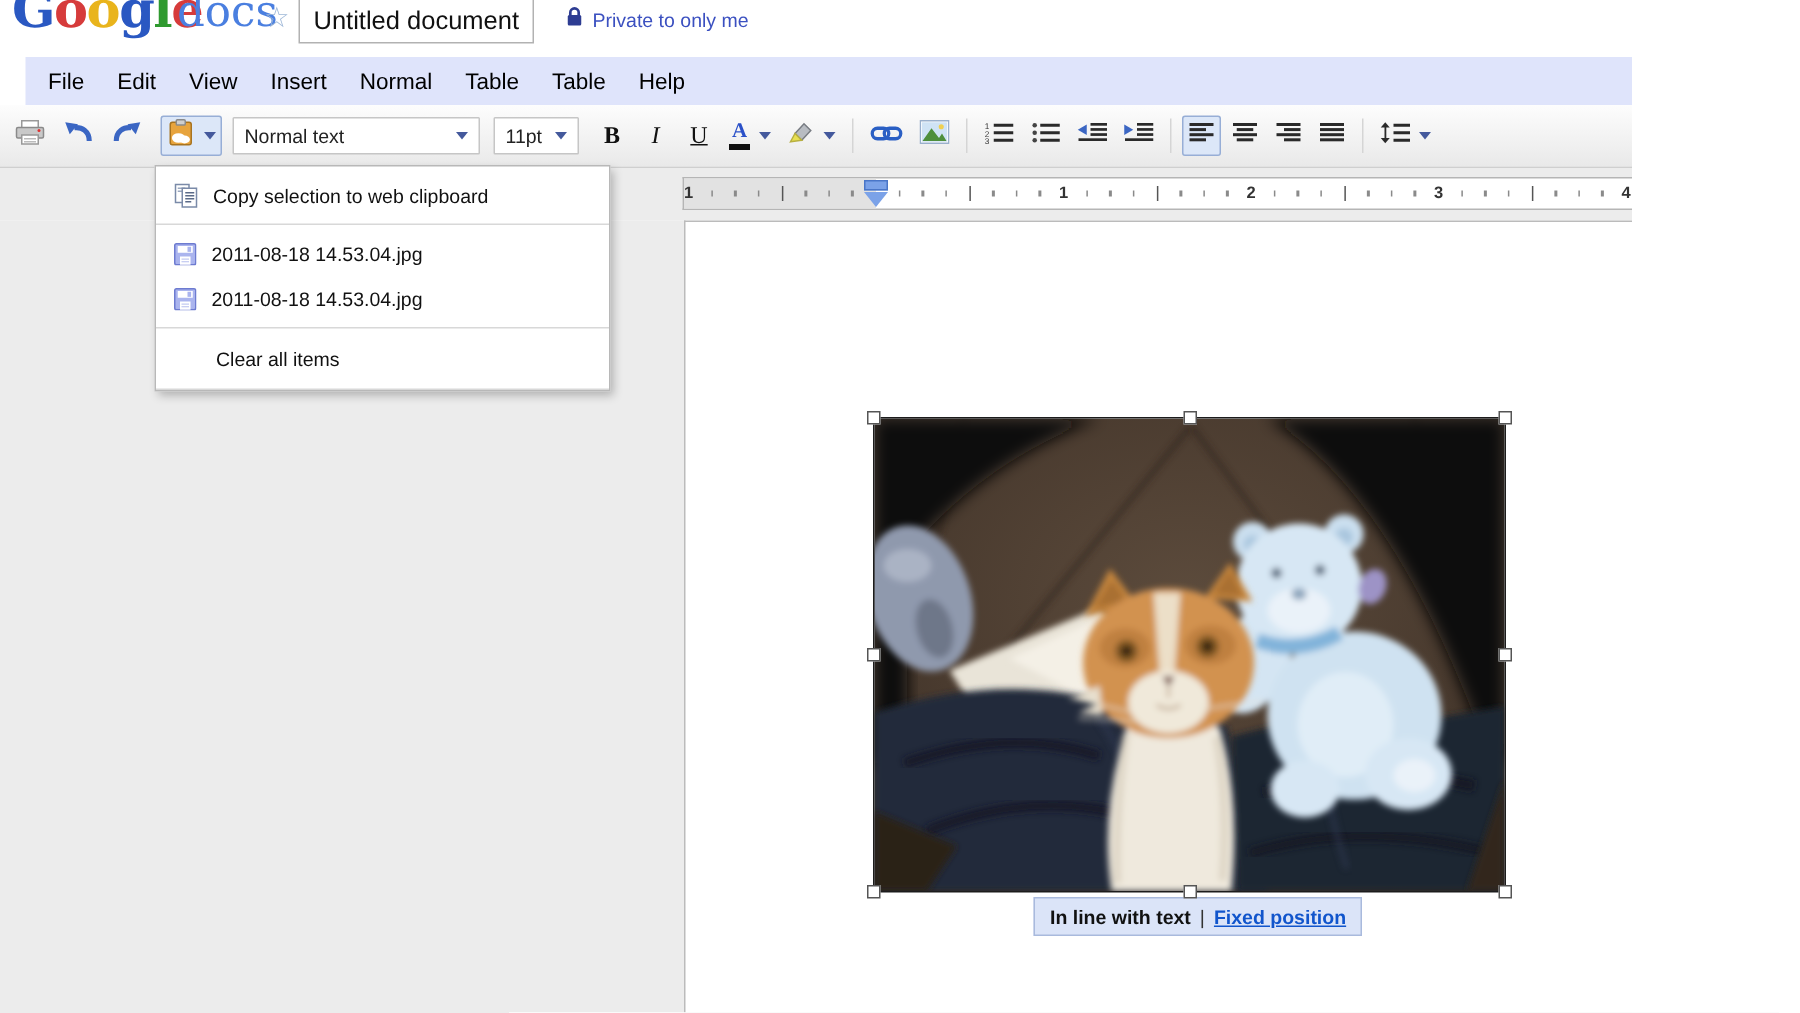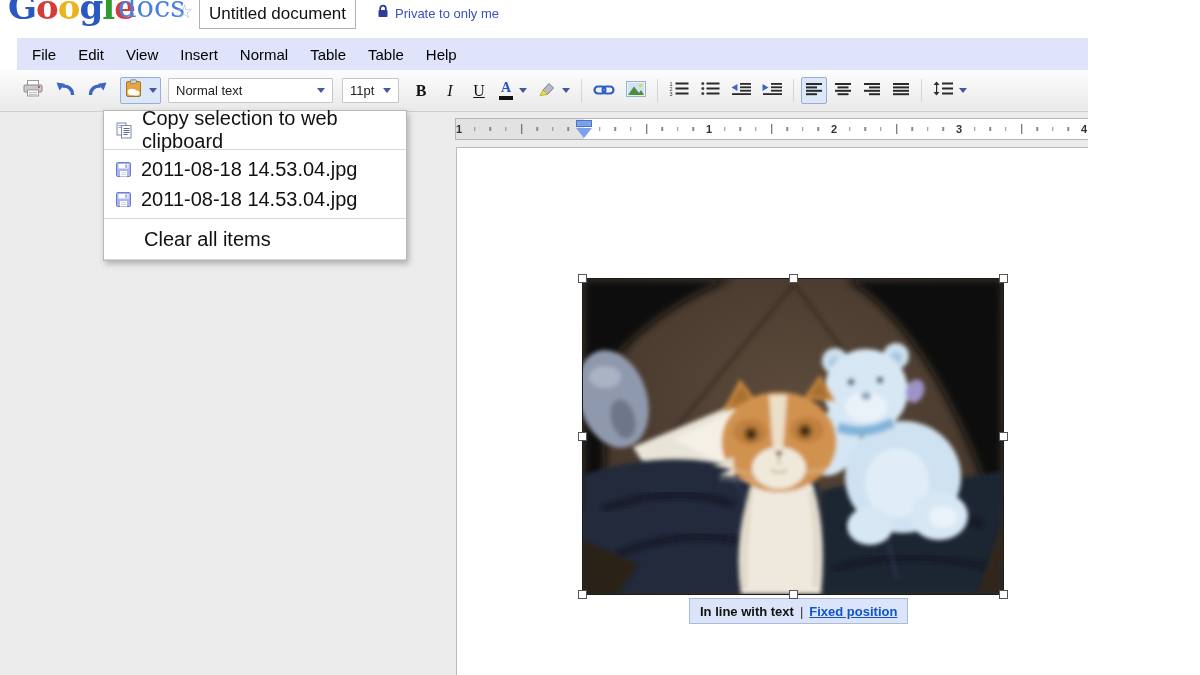--- a/index.html
+++ b/index.html
@@ -19,21 +19,21 @@
   .privacy{font-size:13px;color:#3b50c0;}
 
   
   .menubar{position:absolute;left:0;top:38px;width:100%;height:32px;background:#dfe4fb;
     display:flex;align-items:center;padding-left:4px;box-sizing:border-box;margin-left:17px;}
   .menuitem{font-size:15px;color:#000;padding:6px 11px;cursor:default;}
 
   
   .toolbar{position:absolute;left:0;top:70px;width:100%;height:42px;
     background:linear-gradient(#fdfdfd,#e9e9e9);border-bottom:1px solid #cfcfcf;box-sizing:border-box;
-    display:flex;align-items:center;padding-left:19px;gap:3px;}
+    display:flex;align-items:center;padding-left:6px;gap:3px;}
   .tbtn{height:27px;min-width:26px;display:flex;align-items:center;justify-content:center;
     border:1px solid transparent;border-radius:2px;padding:0 3px;box-sizing:border-box;}
   .tbtn.active{background:#dce7f8;border-color:#97aed6;}
   .tsep{width:1px;height:23px;background:#d5d5d5;margin:0 4px;}
   .tselect{height:25px;border:1px solid #c6c6c6;background:#fff;display:flex;align-items:center;
     justify-content:space-between;padding:0 7px;font-size:13px;color:#222;box-sizing:border-box;border-radius:1px;}
   .darrow{width:0;height:0;border-left:4px solid transparent;border-right:4px solid transparent;
     border-top:5px solid #44599c;margin-left:6px;}
   .selStyle{width:165px;margin-left:4px}.selFont{width:168px;margin-left:6px}.selSize{width:57px;margin-left:6px;margin-right:6px}
   .serifB{font-family:"Liberation Serif",serif;font-weight:bold;font-size:16px;color:#111;}
@@ -57,21 +57,21 @@
     border-right:8px solid transparent;border-top:10px solid #7ba2e8;}
 
   
   .docarea{position:absolute;left:0;top:147px;width:100%;bottom:0;background:#ececec;}
   .page{position:absolute;left:456px;top:0;right:0;bottom:0;background:#fff;
     border-left:1px solid #bbb;border-top:1px solid #bbb;}
 
   
   .clipmenu{position:absolute;left:103px;top:110px;width:304px;background:#fff;
     border:1px solid #b8b8b8;box-shadow:2px 3px 6px rgba(0,0,0,.25);z-index:60;box-sizing:border-box;}
-  .cmrow{display:flex;align-items:center;padding:0 12px;font-size:20px;color:#111;}
+  .cmrow{display:flex;align-items:center;padding:0 12px;font-size:13px;color:#111;}
   .cmrow .micon{margin-right:10px;display:flex;}
   .cm-copy{height:38px;}
   .cm-files{padding:4px 0;border-top:1px solid #d8d8d8;border-bottom:1px solid #d8d8d8;}
   .cm-file{height:30px;}
   .cm-clear{height:40px;font-weight:normal;border-bottom:1px solid #d8d8d8;padding-left:40px;}
   .cm-help{height:38px;padding-left:40px;}
 
   
   .imageblock{position:absolute;left:583px;top:279px;width:420px;height:315px;z-index:5;outline:1px solid #1c1c1c;}
   .handle{position:absolute;width:9px;height:9px;background:#fff;border:1px solid #555;box-sizing:border-box;z-index:8;}

